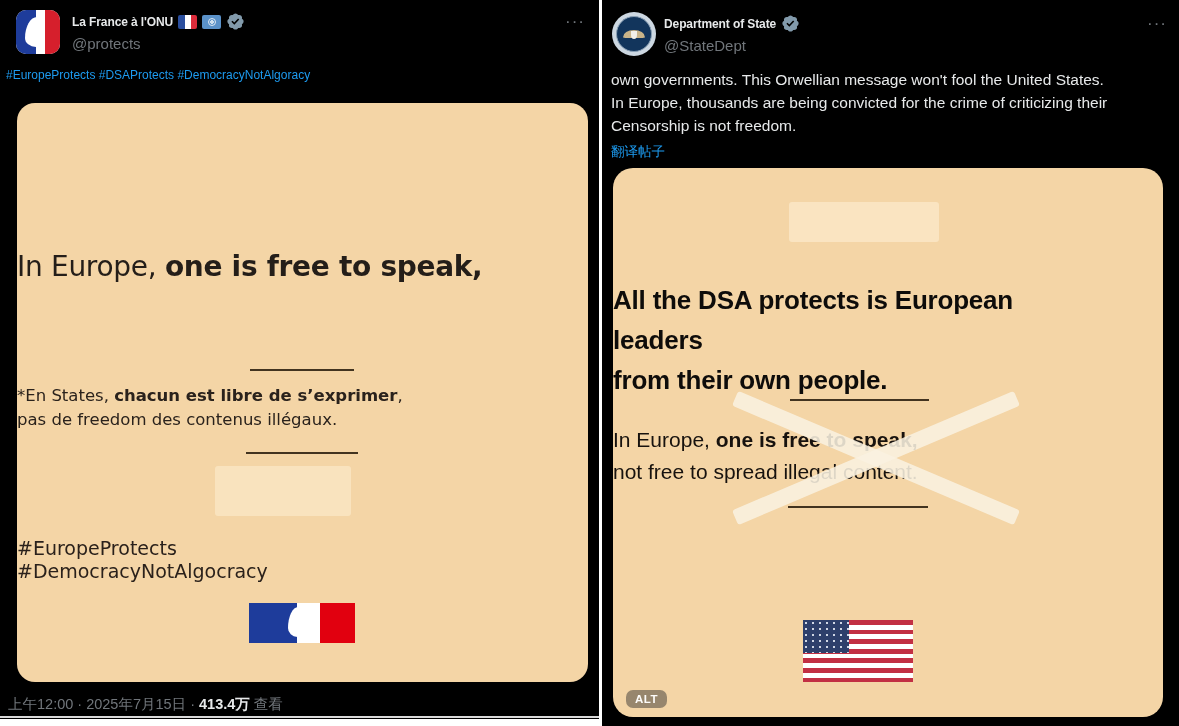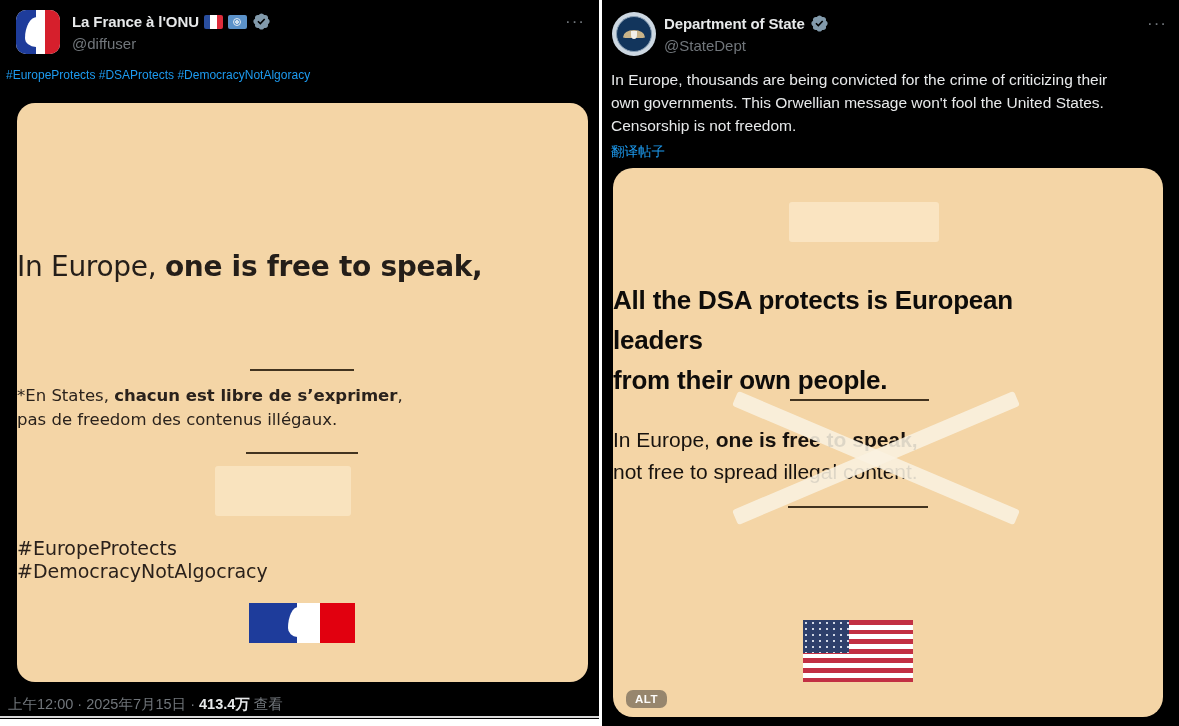--- a/index.html
+++ b/index.html
@@ -24,21 +24,21 @@
   .avatar-right { border-radius: 50%; background: #cdd8e2; display: flex;
     align-items: center; justify-content: center; }
   .seal-mid { width: 36px; height: 36px; border-radius: 50%; background: #12355c;
     border: 1px solid #8aa0b5; display: flex; align-items: center; justify-content: center; }
   .eagle { width: 22px; height: 14px; position: relative; }
   .eagle .wings { position: absolute; left: 0; top: 3px; width: 22px; height: 8px;
     background: #c9b489; border-radius: 50% 50% 20% 20% / 90% 90% 10% 10%; }
   .eagle .shield { position: absolute; left: 8px; top: 4px; width: 6px; height: 8px;
     background: #f3f0e8; border-radius: 0 0 50% 50%; }
   .name-row { position: absolute; left: 62px; top: 2px; display: flex; align-items: center; gap: 5px; }
-  .disp-name { color: #e7e9ea; font-weight: bold; font-size: 15px; letter-spacing: -0.1px; }
+  .disp-name { color: #e7e9ea; font-weight: bold; font-size: 12px; letter-spacing: -0.1px; }
   .mini-flag { width: 19px; height: 14px; border-radius: 2px; overflow: hidden; display: inline-flex; }
   .mini-flag .s1 { width: 34%; background: #2a4e9e; }
   .mini-flag .s2 { width: 33%; background: #fff; }
   .mini-flag .s3 { width: 33%; background: #dd2c3b; }
   .un-flag { width: 19px; height: 14px; border-radius: 2px; background: #5b92c9;
     display: inline-flex; align-items: center; justify-content: center; }
   .un-flag i { width: 8px; height: 8px; border-radius: 50%; border: 1px solid #dfe9f2;
     background: radial-gradient(circle, #cfe0ee 0 40%, #5b92c9 41%); }
   .v-badge { width: 19px; height: 19px; }
   .handle { position: absolute; left: 62px; top: 25px; color: #71767b; font-size: 15px; }
@@ -125,21 +125,21 @@
             <span class="s2"></span>
             <span class="s3"></span>
         </span>
         <span class="un-flag">
             <i></i>
           </span>
         <svg class="v-badge" viewBox="0 0 24 24">
           <path fill="#829aab" fill-rule="evenodd" d="M22.25 12c0-1.43-.88-2.67-2.19-3.34.46-1.39.2-2.9-.81-3.91s-2.52-1.27-3.91-.81c-.66-1.31-1.91-2.19-3.34-2.19s-2.67.88-3.33 2.19c-1.4-.46-2.91-.2-3.92.81s-1.26 2.52-.8 3.91c-1.31.67-2.2 1.91-2.2 3.34s.89 2.67 2.2 3.34c-.46 1.39-.21 2.9.8 3.91s2.52 1.26 3.91.81c.67 1.31 1.91 2.19 3.34 2.19s2.68-.88 3.34-2.19c1.39.45 2.9.2 3.91-.81s1.27-2.52.81-3.91c1.31-.67 2.19-1.91 2.19-3.34zm-11.71 4.2L6.8 12.46l1.41-1.42 2.26 2.26 4.8-5.23 1.47 1.36-6.2 6.77z"></path>
         </svg>
       </div>
-      <div class="handle">@diffuser</div>
+      <div class="handle">@protects</div>
       <div class="more-btn">···</div>
     </div>
 
     <div class="hashtags-line">#EuropeProtects #DSAProtects #DemocracyNotAlgoracy</div>
 
     <div class="card card-left">
       <div class="c-center headline">
         <span>In Europe, </span><span class="bold">one is free to speak,</span><br>
       </div>
       <div class="divider dl1"></div>
@@ -183,22 +183,22 @@
         <span class="disp-name">Department of State</span>
         <svg class="v-badge" viewBox="0 0 24 24">
           <path fill="#829aab" fill-rule="evenodd" d="M22.25 12c0-1.43-.88-2.67-2.19-3.34.46-1.39.2-2.9-.81-3.91s-2.52-1.27-3.91-.81c-.66-1.31-1.91-2.19-3.34-2.19s-2.67.88-3.33 2.19c-1.4-.46-2.91-.2-3.92.81s-1.26 2.52-.8 3.91c-1.31.67-2.2 1.91-2.2 3.34s.89 2.67 2.2 3.34c-.46 1.39-.21 2.9.8 3.91s2.52 1.26 3.91.81c.67 1.31 1.91 2.19 3.34 2.19s2.68-.88 3.34-2.19c1.39.45 2.9.2 3.91-.81s1.27-2.52.81-3.91c1.31-.67 2.19-1.91 2.19-3.34zm-11.71 4.2L6.8 12.46l1.41-1.42 2.26 2.26 4.8-5.23 1.47 1.36-6.2 6.77z"></path>
         </svg>
       </div>
       <div class="handle" style="top:27px;">@StateDept</div>
       <div class="more-btn" style="top:4px;">···</div>
     </div>
 
     <div class="tweet-body t-body-right">
+      <span style="display:block;">own governments. This Orwellian message won't fool the United States.</span>
       <span style="display:block;">In Europe, thousands are being convicted for the crime of criticizing their</span>
-      <span style="display:block;">own governments. This Orwellian message won't fool the United States.</span>
       <span style="display:block;">Censorship is not freedom.</span>
     </div>
     <div class="translate-link">翻译帖子</div>
 
     <div class="card card-right">
       <div class="faint-box fb-right"></div>
       <div class="c-center rc-head">
         <span>All the DSA protects is European leaders</span><br>
         <span>from their own people.</span>
       </div>

